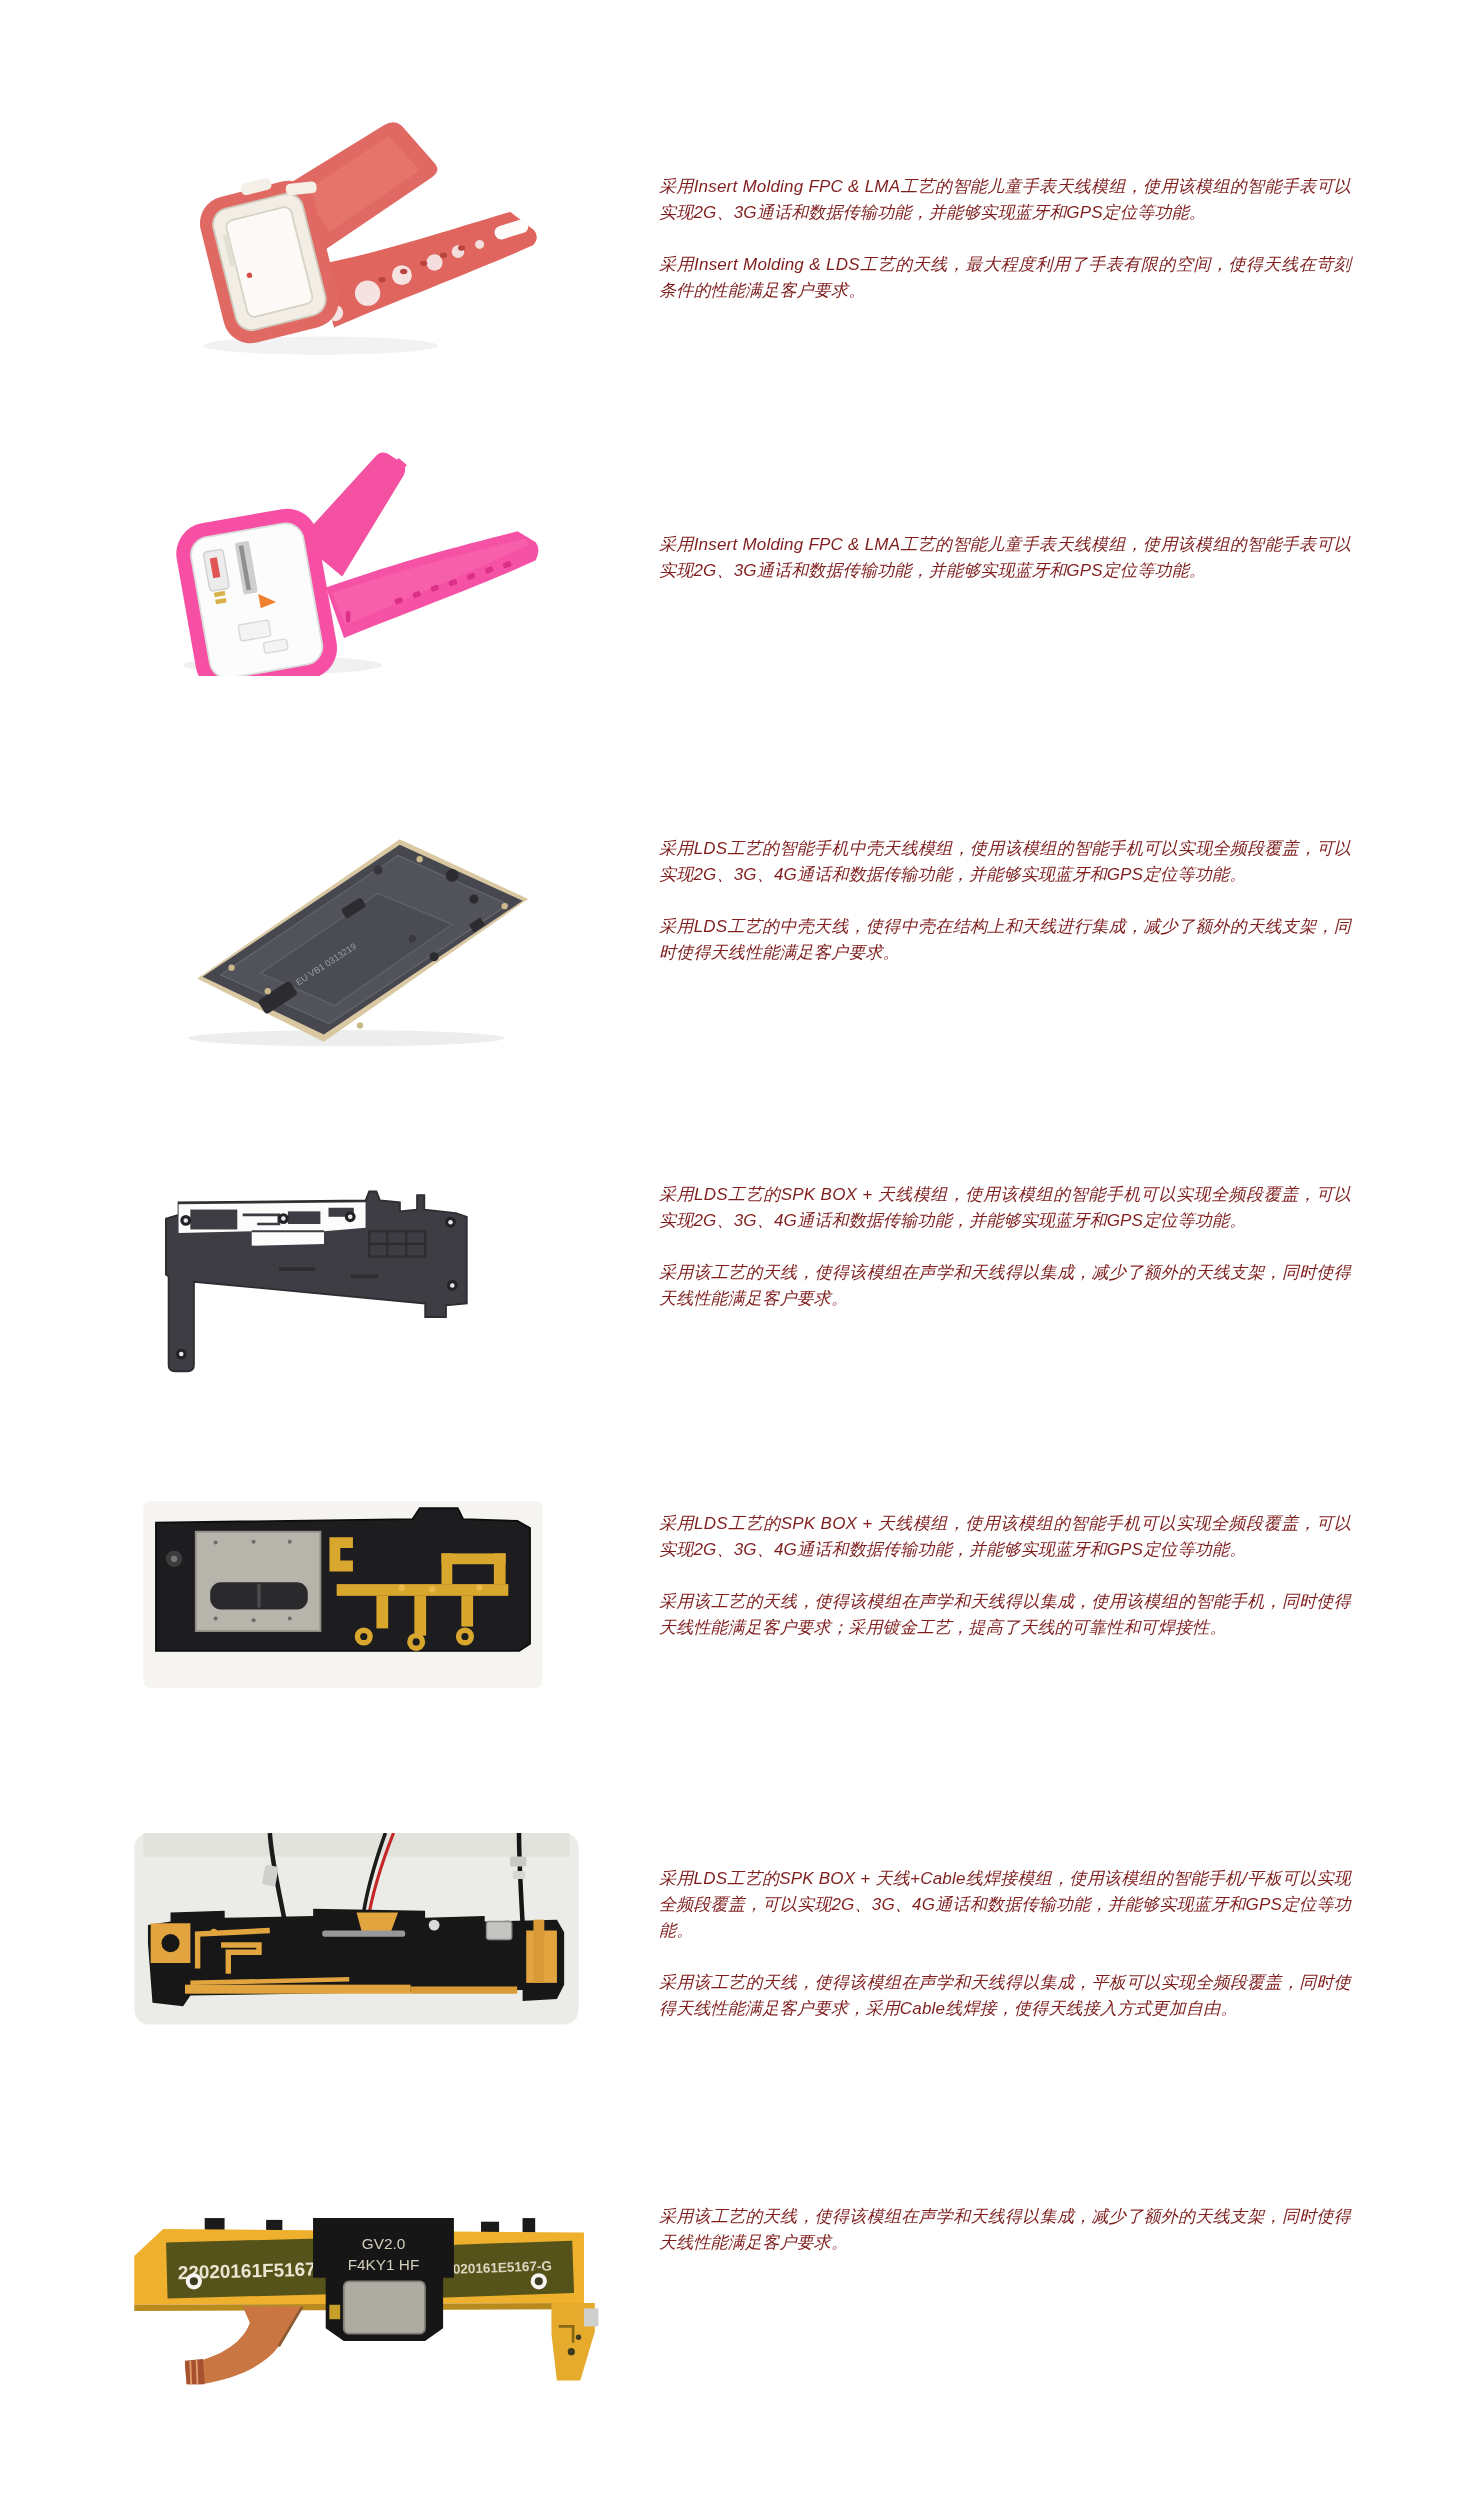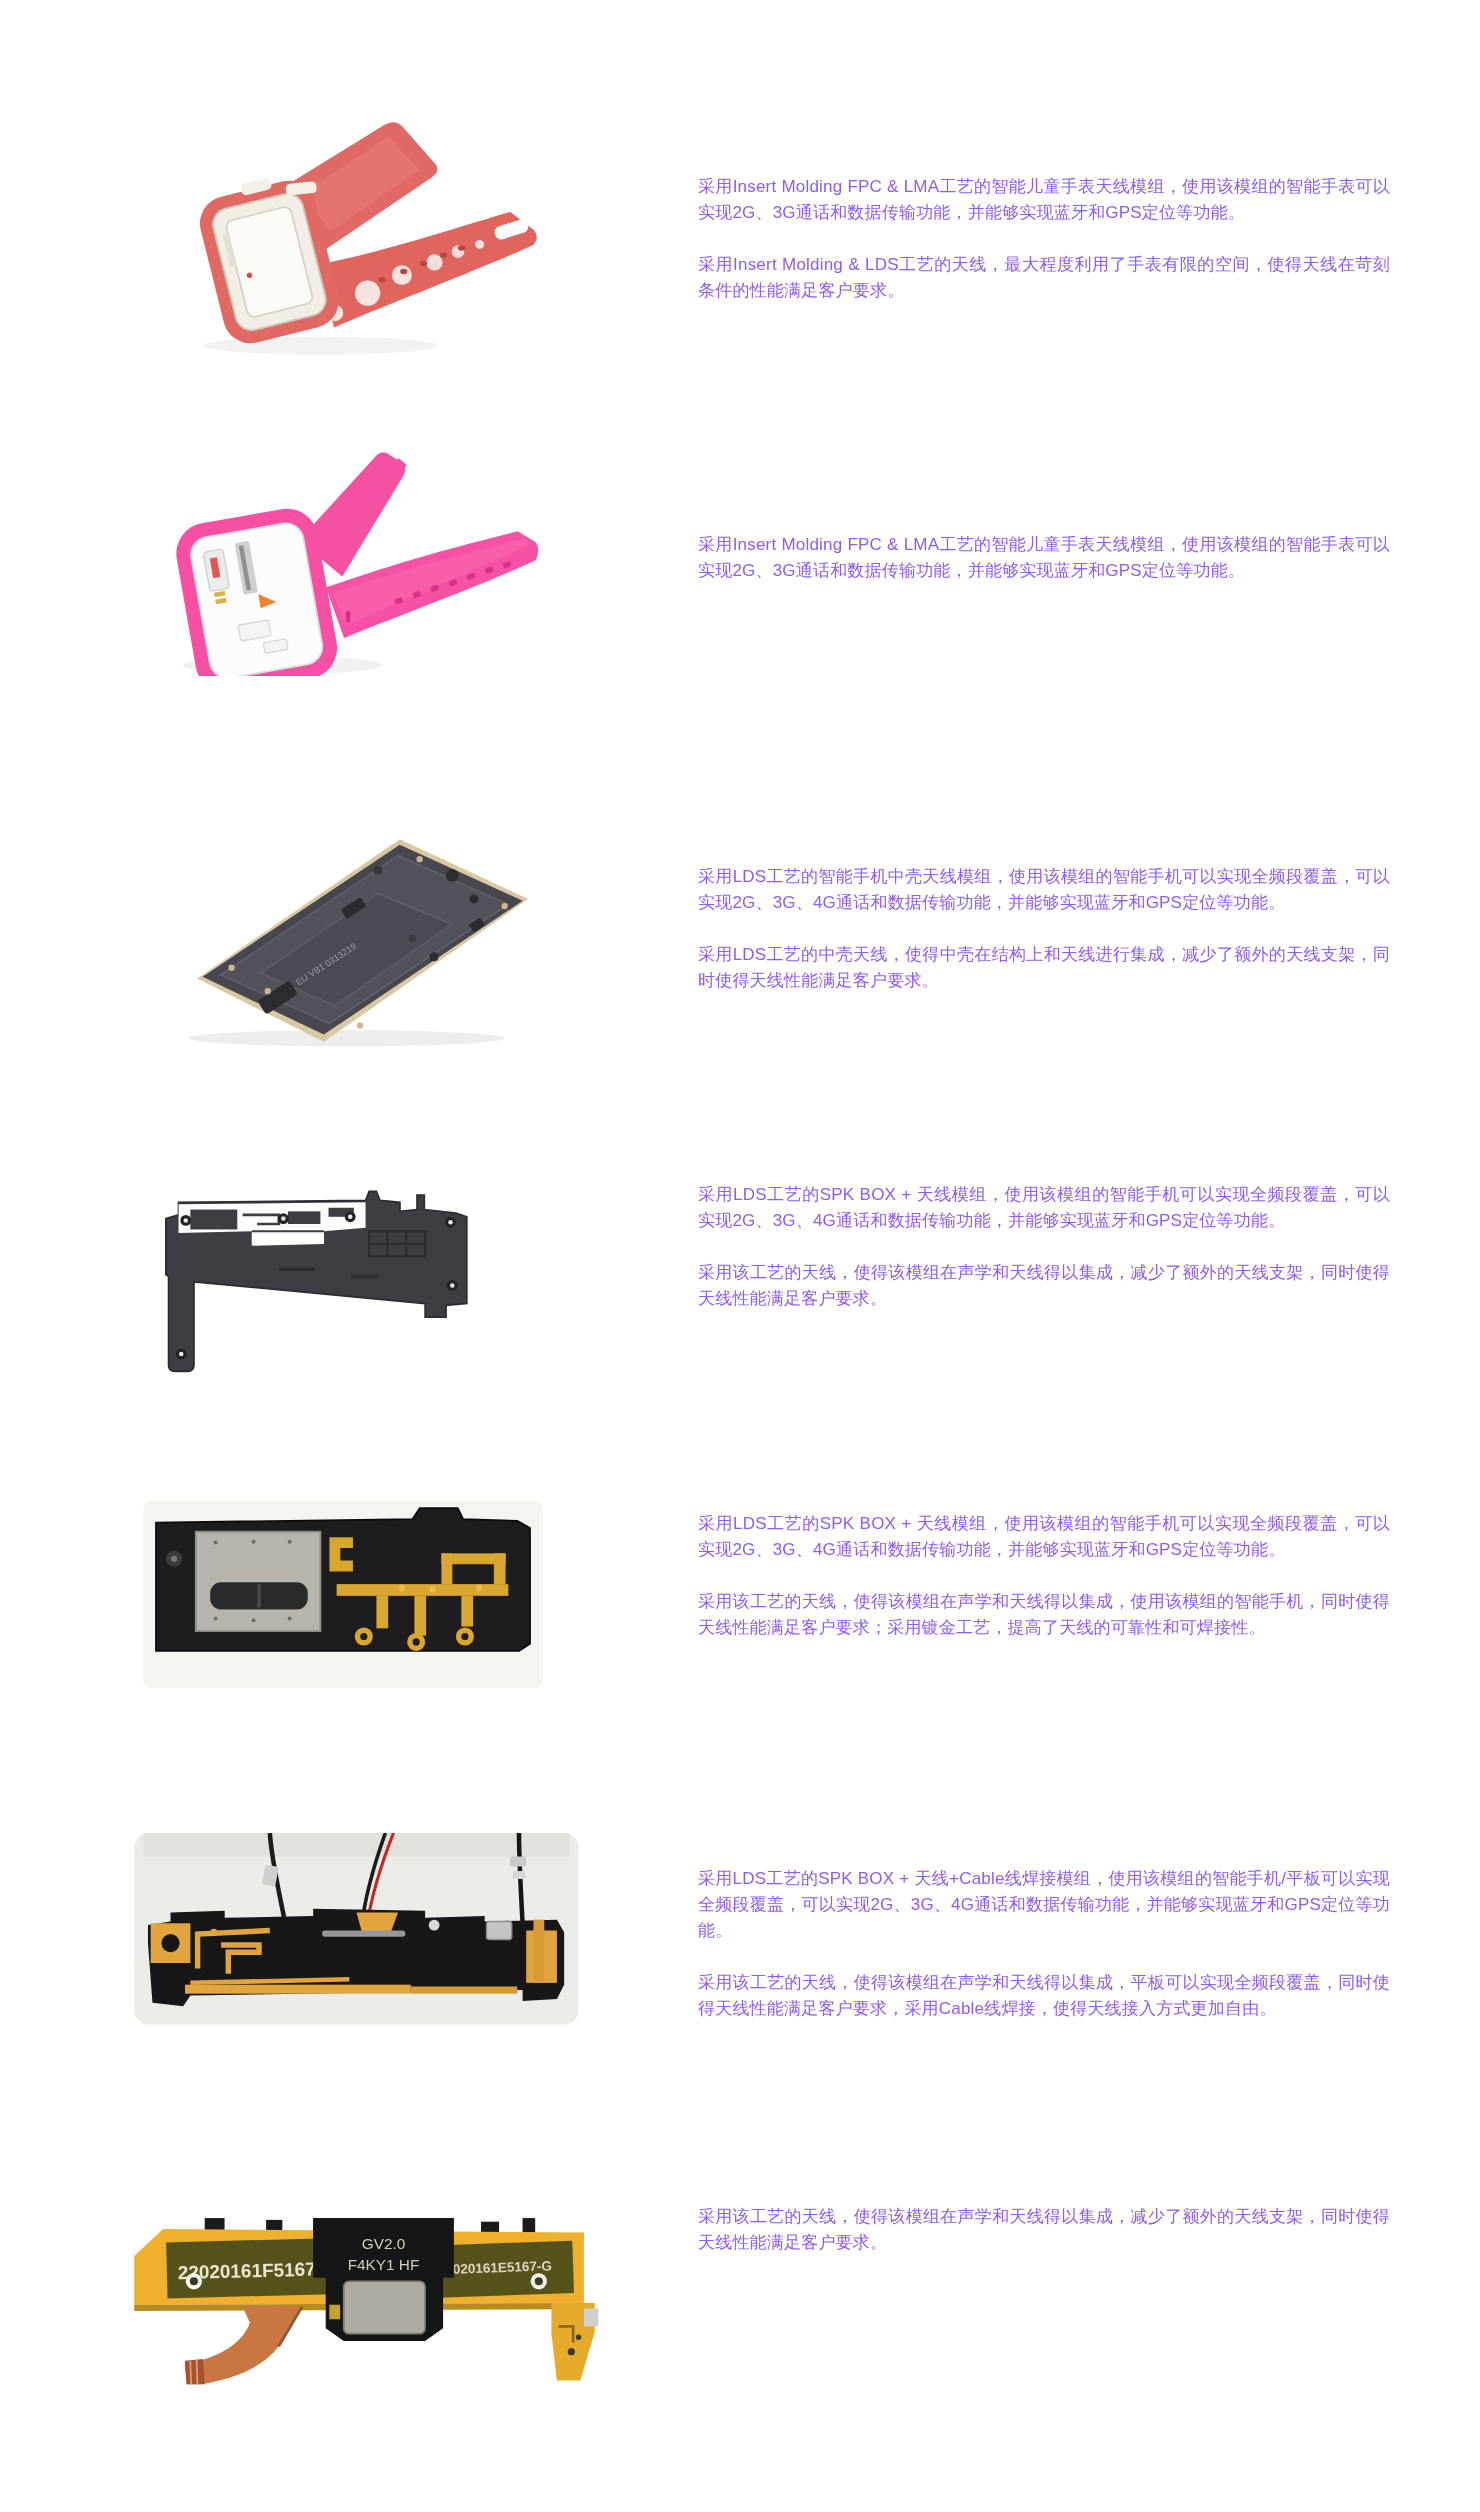--- a/index.html
+++ b/index.html
@@ -4,22 +4,22 @@
 <style>
   html,body{margin:0;padding:0;background:#ffffff;}
   #canvas{
     position:relative;width:1481px;height:2512px;background:#ffffff;
     font-family:"Liberation Sans","DejaVu Sans",sans-serif;overflow:hidden;
   }
   .product-row{position:absolute;left:0;top:0;width:1481px;}
   .photo{position:absolute;display:block;}
   .photo svg{display:block;width:100%;height:100%;}
   .desc{
-    position:absolute;left:698px;width:692px;color:#8b5cf6;
-    font-size:17px;line-height:26px;letter-spacing:0.2px;text-align:justify;
+    position:absolute;left:659px;width:692px;color:#7f1d1d;
+    font-size:17px;line-height:26px;letter-spacing:0.2px;text-align:justify;font-style:italic;
   }
   .desc p{margin:0 0 26px 0;}
   .desc p:last-child{margin-bottom:0;}
 </style>
 </head>
 <body>
 
 <div id="canvas">
 
   <section class="product-row">
@@ -111,21 +111,21 @@
         <circle cx="250" cy="64" r="5" fill="#35353b"></circle>
         <circle cx="288" cy="140" r="4" fill="#3a3a41"></circle>
         <circle cx="88" cy="172" r="3.5" fill="#cdb88c"></circle>
         <circle cx="128" cy="198" r="3.5" fill="#cdb88c"></circle>
         <circle cx="230" cy="236" r="3.5" fill="#cdb88c"></circle>
         <circle cx="296" cy="52" r="3.5" fill="#cdb88c"></circle>
         <circle cx="390" cy="104" r="3.5" fill="#cdb88c"></circle>
         <text x="162" y="192" font-size="10" fill="#9b9ba4" transform="rotate(-33 162 192)">EU VB1 0313219</text>
       </svg>
     </figure>
-    <div class="desc" style="top:836px;margin-top:28px;">
+    <div class="desc" style="top:836px;">
       <p>采用LDS工艺的智能手机中壳天线模组，使用该模组的智能手机可以实现全频段覆盖，可以实现2G、3G、4G通话和数据传输功能，并能够实现蓝牙和GPS定位等功能。</p>
       <p>采用LDS工艺的中壳天线，使得中壳在结构上和天线进行集成，减少了额外的天线支架，同时使得天线性能满足客户要求。</p>
     </div>
   </section>
 
   <section class="product-row">
     <figure class="photo" style="left:143px;top:1168px;width:409px;height:262px;margin:0;">
       <svg viewBox="0 0 452 290">
         <path d="M25,118 L25,56 L39,52 L39,38 L246,36 L250,26 L258,26 L262,36 L284,38 L284,48 L303,46 L303,30 L311,30 L311,46 L346,50 L358,54 L358,150 L335,152 L335,165 L312,165 L312,150 L56,126 L56,218 Q56,225 49,225 L35,225 Q28,225 28,218 L28,120 Z" fill="#3d3d43" stroke="#2c2c31" stroke-width="2"></path>
         <path d="M39,40 L246,38 L246,66 L200,70 L200,84 L120,86 L120,70 L39,72 Z" fill="#fcfcfc"></path>

